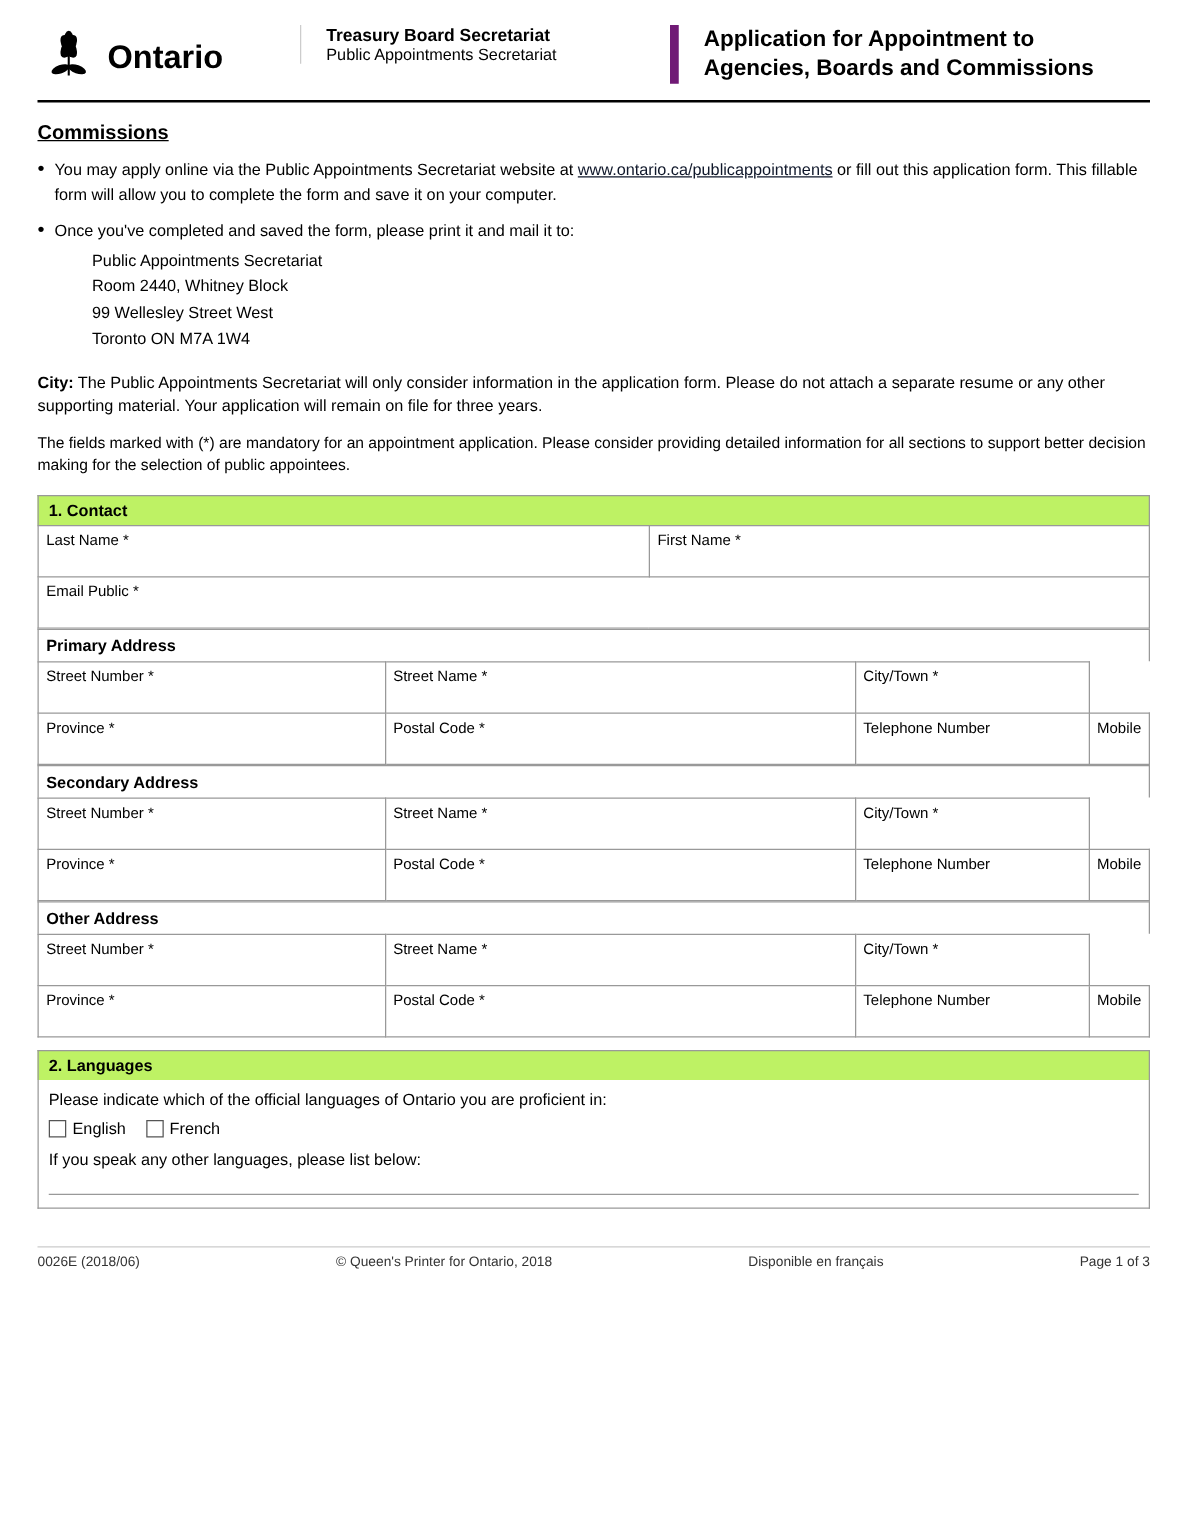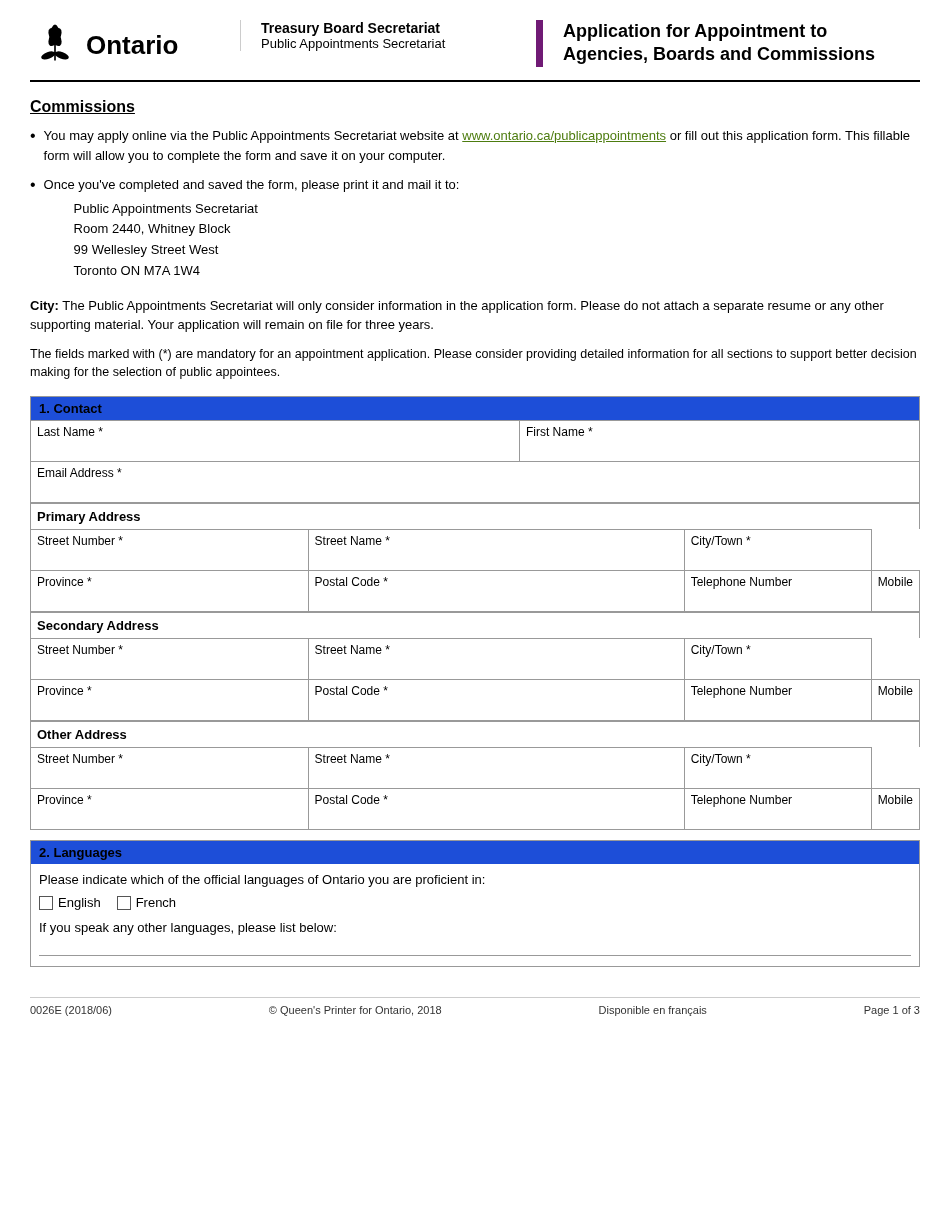--- a/index.html
+++ b/index.html
@@ -87,40 +87,40 @@
       content: "•";
       margin-right: 8px;
       font-size: 16px;
       line-height: 1.3;
     }
     .bullet-list li .text {
       flex: 1;
       line-height: 1.5;
     }
     .link {
-      color: #4d7c0f;
+      color: #0f172a;
       text-decoration: underline;
     }
     .address-block {
       margin: 4px 0 4px 30px;
       line-height: 1.6;
     }
     .note-block {
       margin: 10px 0;
       line-height: 1.5;
     }
     .mandatory-note {
       margin: 8px 0;
       line-height: 1.5;
       font-size: 12.5px;
     }
 
     
     .form-section-header {
-      background: #1d4ed8;
+      background: #bef264;
       font-weight: bold;
       font-size: 13px;
       padding: 4px 8px;
       border: 1px solid #999;
       border-bottom: none;
     }
 
     
     .form-table {
       width: 100%;
@@ -258,21 +258,21 @@
     <td style="width:55%">
       <span class="field-label">Last Name *</span>
     </td>
     <td style="width:45%">
       <span class="field-label">First Name *</span>
     </td>
   </tr>
 
   <tr>
     <td colspan="2">
-      <span class="field-label">Email Address *</span>
+      <span class="field-label">Email Public *</span>
     </td>
   </tr>
 </tbody>
   </table>
 
 <div class="sub-section-header">Primary Address</div>
 <table class="form-table">
   <tbody>
       <tr>
     <td style="width:15%">

